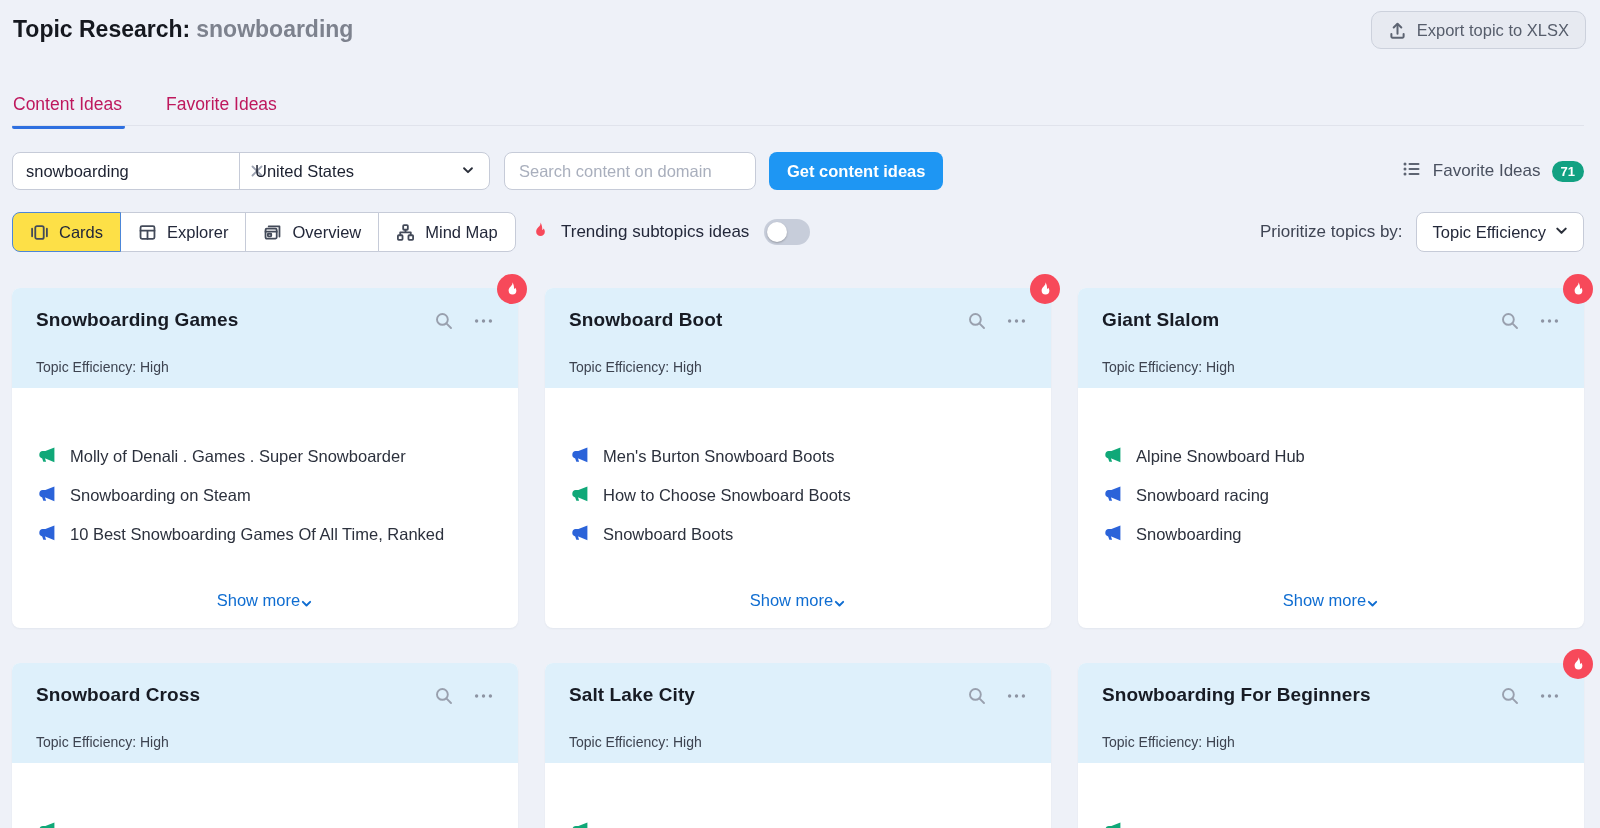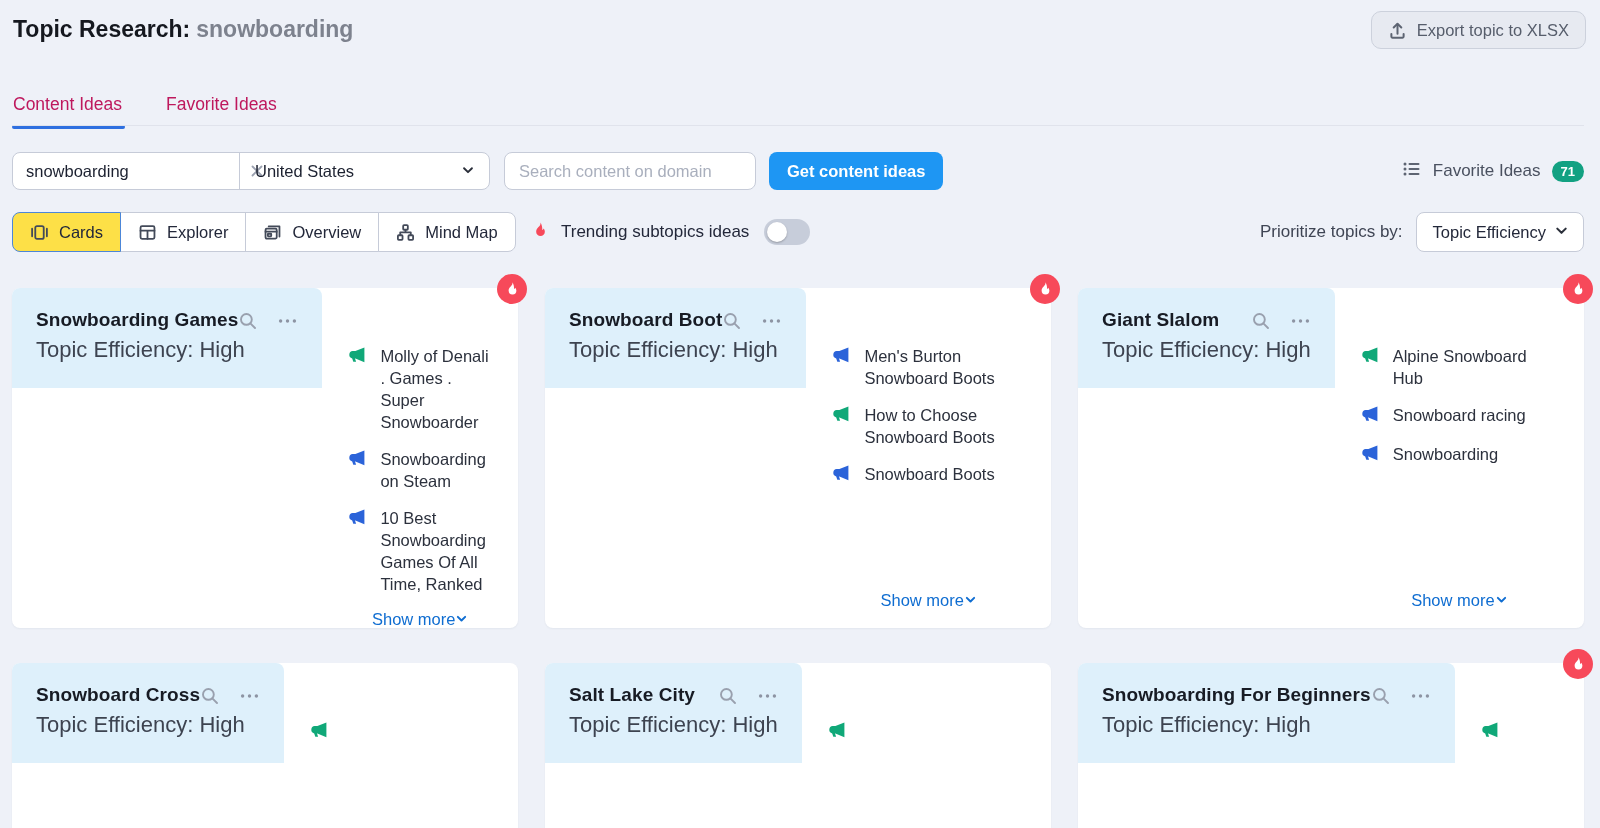--- a/index.html
+++ b/index.html
@@ -82,39 +82,39 @@
   }
 
   
   .grid {
     position:absolute; top:288px; left:12px; width:1572px;
     display:grid; grid-template-columns:repeat(3, 1fr); grid-template-rows:340px 340px;
     column-gap:27px; row-gap:35px;
   }
   .card {
     position:relative; background:#fff; border-radius:8px;
-    display:flex; flex-direction:row; box-shadow:0 1px 2px rgba(20,30,60,.05);
+    display:flex; flex-direction:column; box-shadow:0 1px 2px rgba(20,30,60,.05);
   }
   .card-header { background:#def0fb; border-radius:8px 8px 0 0; padding:21px 24px 0; height:100px; }
   .card-title-row { display:flex; align-items:flex-start; }
   .card-title { font-size:19px; font-weight:700; color:#171b24; letter-spacing:.1px; }
   .card-actions { margin-left:auto; display:flex; align-items:center; gap:19px; padding-top:2px; }
   .card-actions .act { cursor:pointer; display:flex; }
-  .card-sub { margin-top:6px; font-size:22px; color:#3d4350; }
+  .card-sub { margin-top:28px; font-size:14px; color:#3d4350; }
   .flame-badge {
     position:absolute; top:-14px; right:-9px; width:30px; height:30px; border-radius:50%;
     background:#f7495a; display:flex; align-items:center; justify-content:center; z-index:3;
   }
   .card-body { flex:1; display:flex; flex-direction:column; padding:0 26px 16px; overflow:hidden; }
   .ideas { margin-top:57px; }
   .idea { display:flex; align-items:flex-start; gap:14px; margin-bottom:15px; font-size:16.5px; color:#2c313d; line-height:22px; }
   .idea .mega { flex:0 0 auto; margin-top:1px; }
   .mega.green { color:#10a878; }
   .mega.blue { color:#2b63d9; }
-  .show-more { margin-top:auto; align-self:center; display:flex; align-items:flex-start; gap:0; color:#0f6dd1; font-size:16.5px; cursor:pointer; padding-bottom:2px; }
+  .show-more { margin-top:auto; align-self:center; display:flex; align-items:flex-end; gap:0; color:#0f6dd1; font-size:16.5px; cursor:pointer; padding-bottom:2px; }
   .show-more svg { margin-top:2px; }
 </style>
 </head>
 <body>
 
 <svg width="0" height="0" style="position:absolute">
   <defs>
     <g id="i-megaphone">
         <path d="M16.4 1.6v14.6l-9-3.7h-.4l1.1 3.3H5.3L4.2 12.4a3.7 3.7 0 0 1 .5-7.3h2.7l9-3.5z"></path>
       </g>

